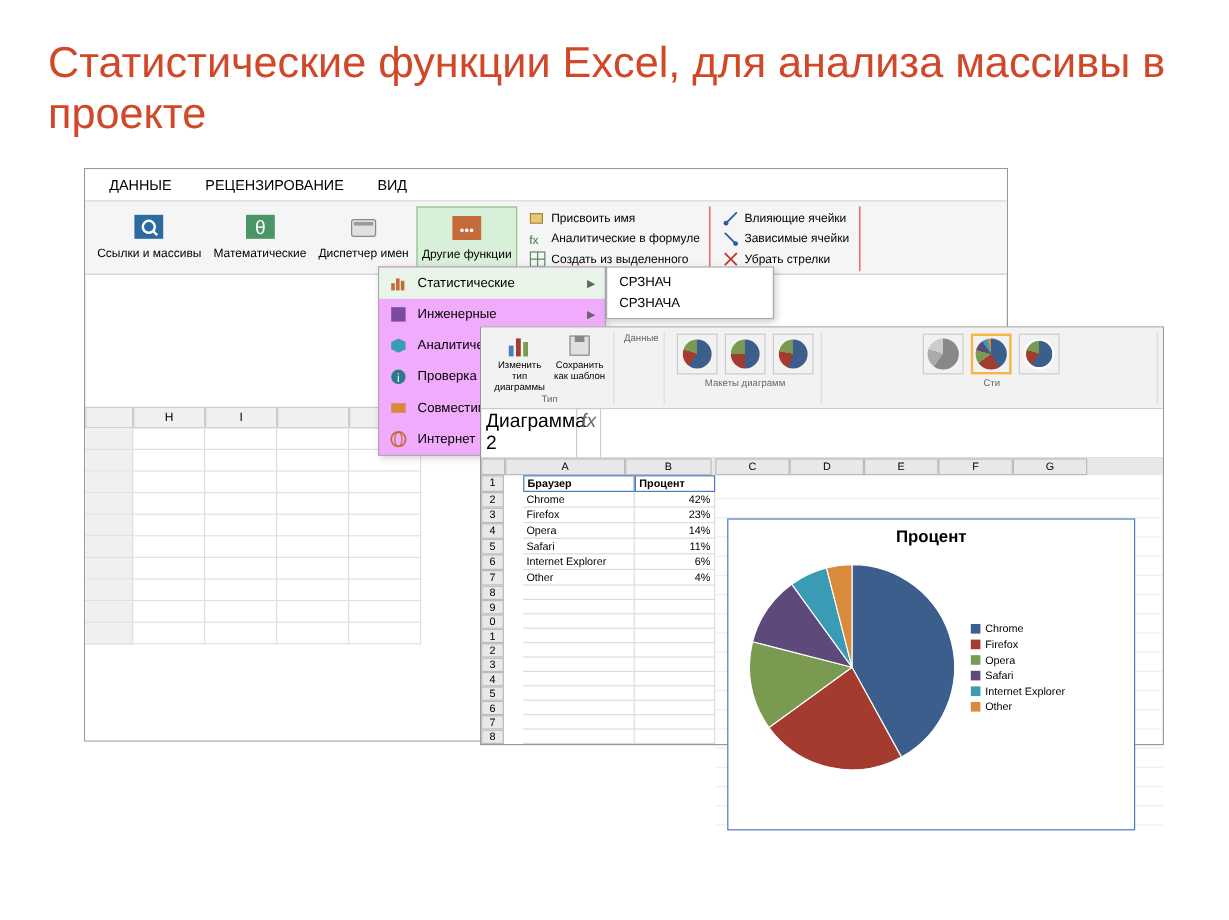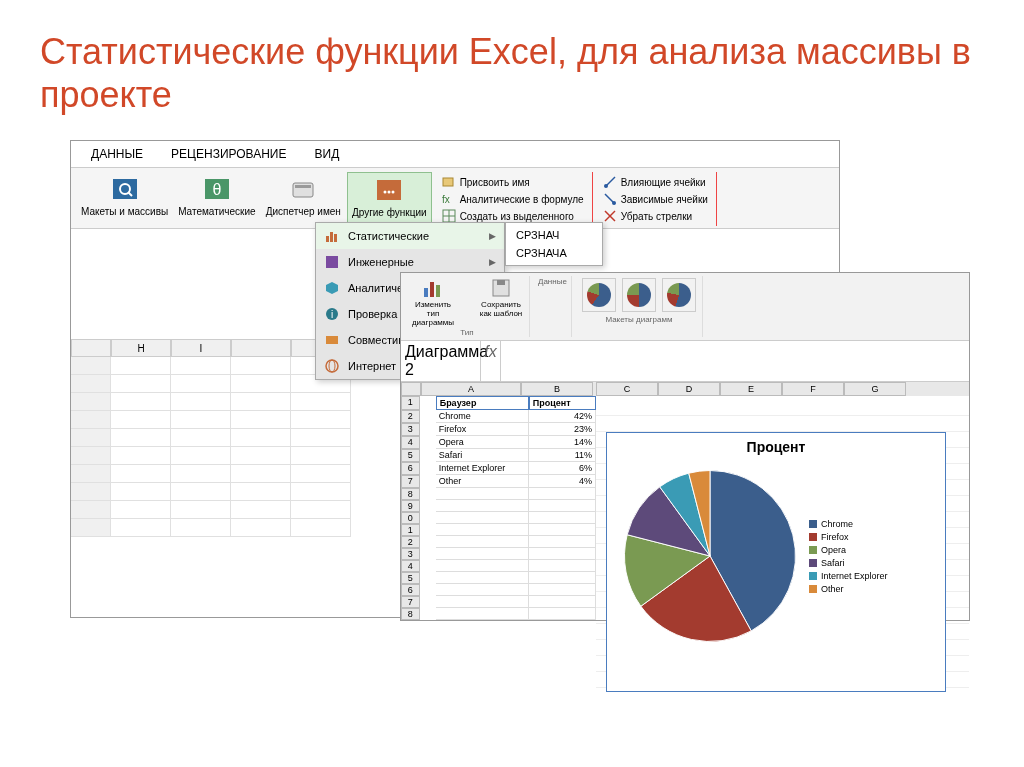--- a/index.html
+++ b/index.html
@@ -18,48 +18,48 @@
 .ribbon-group { display: flex; flex-direction: column; align-items: center; padding: 2px 6px; border-right: 1px solid #ef4444; }
 .ribbon-big-btn { display: flex; flex-direction: column; align-items: center; font-size: 10px; text-align: center; padding: 2px 4px; cursor: pointer; }
 .ribbon-big-btn.active { background: #d8efd8; border: 1px solid #8fc08f; }
 .ribbon-icon-box { width: 30px; height: 30px; display: flex; align-items: center; justify-content: center; margin-bottom: 2px; }
 .ribbon-small-list { display: flex; flex-direction: column; gap: 1px; font-size: 10px; }
 .ribbon-small-item { display: flex; align-items: center; gap: 4px; padding: 1px 2px; cursor: pointer; }
 .small-icon { width: 14px; height: 14px; }
 
 .dropdown-menu {
   position: absolute; top: 222px; left: 315px; width: 190px;
-  background: #e5e5e5; border: 1px solid #aaa; box-shadow: 2px 2px 6px rgba(0,0,0,0.2);
+  background: #f0abfc; border: 1px solid #aaa; box-shadow: 2px 2px 6px rgba(0,0,0,0.2);
   font-size: 11px; z-index: 5;
 }
 .dropdown-item { display: flex; align-items: center; padding: 5px 8px; gap: 8px; cursor: pointer; }
 .dropdown-item:hover, .dropdown-item.hovered { background: #e8f5e8; }
 .dropdown-item .arrow { margin-left: auto; font-size: 9px; color: #666; }
 .dd-icon { width: 16px; height: 16px; display: flex; align-items: center; justify-content: center; }
 
 .submenu {
-  position: absolute; top: 222px; left: 505px; width: 98px;
+  position: absolute; top: 222px; left: 505px; width: 140px;
   background: #fff; border: 1px solid #aaa; box-shadow: 2px 2px 6px rgba(0,0,0,0.2);
   font-size: 11px; padding: 3px 0; z-index: 5;
 }
 .submenu-item { padding: 3px 10px; cursor: pointer; }
 .sheet-rows { height: 260px; background: #fff; }
 .sheet-row { display: flex; }
 .sheet-cell { width: 60px; height: 18px; border-right: 1px solid #e0e0e0; border-bottom: 1px solid #e0e0e0; }
 .sheet-col-header-row { display: flex; background: #f0f0f0; font-size: 10px; margin-top: 50px;}
 .sheet-col-h { width: 60px; height: 18px; border: 1px solid #ccc; text-align: center; line-height: 18px; }
 
 
 .chart-window {
   position: absolute; top: 272px; left: 400px; width: 570px;
   border: 1px solid #999; background: #fff; z-index: 10;
 }
 .chart-ribbon { display: flex; background: #f2f2f2; padding: 3px 4px; gap: 4px; border-bottom: 1px solid #ccc; }
 .chart-rg { display: flex; flex-direction: column; align-items: center; font-size: 9px; border-right: 1px solid #ddd; padding: 0 4px; }
-.chart-rg-btns { display: flex; gap: 20px; justify-content: space-between; }
+.chart-rg-btns { display: flex; gap: 2px; justify-content: space-between; }
 .chart-small-btn { display: flex; flex-direction: column; align-items: center; font-size: 8px; text-align: center; width: 48px; cursor: pointer; }
 .chart-rg-label { color: #666; font-size: 8px; margin-top: 1px; }
 .mini-pie { width: 30px; height: 30px; border-radius: 50%; }
 .pie-gallery { display: flex; gap: 6px; padding: 2px; }
 .pie-gallery-item { width: 34px; height: 34px; border: 1px solid #ccc; display: flex; align-items: center; justify-content: center; cursor: pointer; }
 .pie-gallery-item.selected { border: 2px solid #f5b547; }
 
 .formula-bar { display: flex; font-size: 16px; border-bottom: 1px solid #ccc; }
 .name-box { width: 80px; padding: 2px 4px; border-right: 1px solid #ccc; }
 .fx-label { width: 20px; text-align: center; font-style: italic; color: #666; border-right: 1px solid #ccc; padding: 2px 0;}
@@ -111,21 +111,21 @@
 
   <div class="ribbon-toolbar">
     <div class="ribbon-big-btn">
       <div class="ribbon-icon-box">
         <svg width="28" height="28">
             <rect x="2" y="4" width="24" height="20" fill="#2d6aa0"></rect>
             <circle cx="14" cy="14" r="5" fill="none" stroke="#fff" stroke-width="2"></circle>
             <line x1="17" y1="17" x2="21" y2="21" stroke="#fff" stroke-width="2"></line>
           </svg>
       </div>
-      <span>Макеты и массивы</span>
+      <span>Ссылки и массивы</span>
     </div>
     <div class="ribbon-big-btn">
       <div class="ribbon-icon-box">
         <svg width="28" height="28">
             <rect x="2" y="4" width="24" height="20" fill="#4a9668"></rect>
             <text x="14" y="20" text-anchor="middle" fill="#fff" font-size="16">θ</text>
           </svg>
       </div>
       <span>Математические</span>
     </div>
@@ -379,20 +379,34 @@
             <div class="mini-pie" style="background:conic-gradient(#3b5e8c 0 60%, #a33b2f 60% 80%, #7a9a52 80% 100%);width:24px;height:24px;"></div>
           </div>
         <div class="pie-gallery-item">
             <div class="mini-pie" style="background:conic-gradient(#3b5e8c 0 50%, #a33b2f 50% 75%, #7a9a52 75% 100%);width:24px;height:24px;"></div>
           </div>
         <div class="pie-gallery-item">
             <div class="mini-pie" style="background:conic-gradient(#3b5e8c 0 55%, #a33b2f 55% 78%, #7a9a52 78% 100%);width:24px;height:24px;"></div>
           </div>
       </div>
       <div class="chart-rg-label">Макеты диаграмм</div>
+    </div>
+    <div class="chart-rg" style="flex:1;">
+      <div class="pie-gallery">
+        <div class="pie-gallery-item">
+            <div class="mini-pie" style="background:conic-gradient(#888 0 60%, #aaa 60% 80%, #ccc 80% 100%);width:26px;height:26px;"></div>
+          </div>
+        <div class="pie-gallery-item selected">
+            <div class="mini-pie" style="background:conic-gradient(#3b5e8c 0 42%, #a33b2f 42% 65%, #7a9a52 65% 79%, #5d4a7a 79% 90%, #3a9bb5 90% 96%, #d98a3a 96% 100%);width:26px;height:26px;"></div>
+          </div>
+        <div class="pie-gallery-item">
+            <div class="mini-pie" style="background:conic-gradient(#3b5e8c 0 60%, #a33b2f 60% 80%, #7a9a52 80% 100%);width:26px;height:26px;border:2px solid #fff;"></div>
+          </div>
+      </div>
+      <div class="chart-rg-label">Сти</div>
     </div>
   </div>
 
   <div class="formula-bar">
     <div class="name-box">Диаграмма 2</div>
     <div class="fx-label">fx</div>
     <div class="fx-input"></div>
   </div>
 
   <div class="chart-grid">

